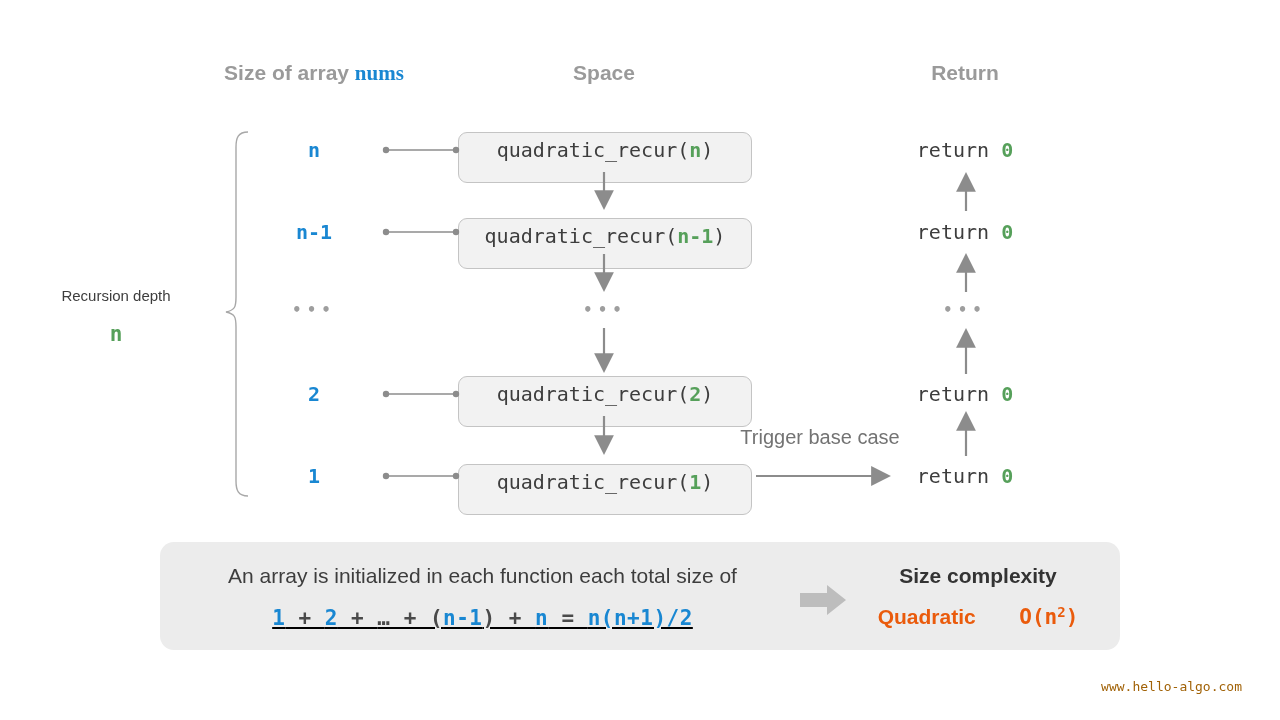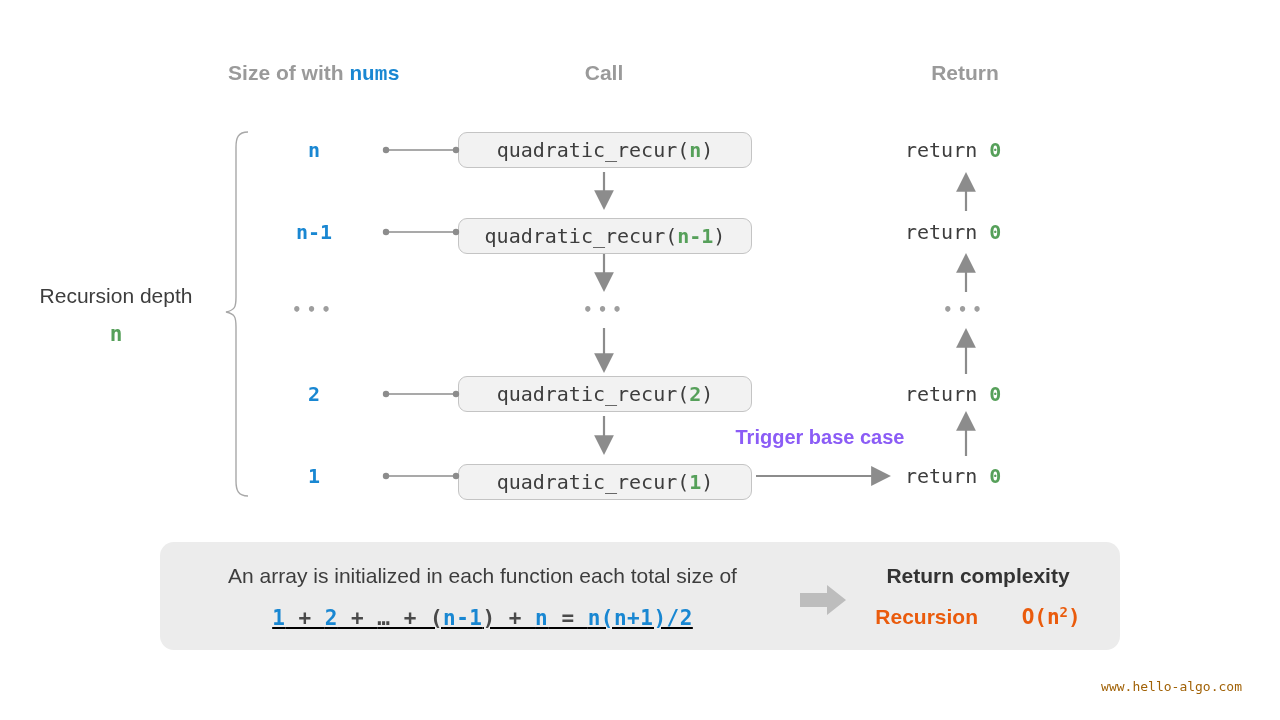--- a/index.html
+++ b/index.html
@@ -3,48 +3,48 @@
 <meta charset="utf-8">
 <style>
   * { margin: 0; padding: 0; box-sizing: border-box; }
   html, body { width: 1280px; height: 720px; background: #ffffff; overflow: hidden; }
   body { font-family: "Liberation Sans", sans-serif; position: relative; }
 
   .abs { position: absolute; }
 
   
   .hdr { font-size: 21px; font-weight: bold; color: #9a9a9a; text-align: center; line-height: 26px; }
-  .hdr .code { font-family: Liberation Mono, monospace; color: #1987d2; }
+  .hdr .code { font-family: Liberation Serif, serif; color: #1987d2; }
 
   
-  .caption-line1 { font-size: 21px; color: #3d3d3d; text-align: center; line-height: 26px; }
+  .caption-line1 { font-size: 15px; color: #3d3d3d; text-align: center; line-height: 26px; }
   .caption-line2 { font-size: 21px; font-weight: bold; color: #56a05a;
                    font-family: "DejaVu Sans Mono", monospace; text-align: center; line-height: 26px; }
 
   
   .size-label { font-family: "DejaVu Sans Mono", monospace; font-weight: bold; font-size: 20px;
                 color: #1987d2; width: 160px; left: 234px; text-align: center; line-height: 26px; }
 
   
-  .call-box { left: 458px; width: 294px; height: 36px; background: #f2f2f2;
+  .call-box { left: 458px; width: 294px; height: 51px; background: #f2f2f2;
               border: 1px solid #c4c4c4; border-radius: 9px; text-align: center;
               line-height: 34px; font-family: "DejaVu Sans Mono", monospace;
               font-size: 20px; color: #3d3d3d; white-space: pre; }
   .call-box .arg { color: #56a05a; font-weight: bold; }
 
   
-  .ret-line { left: 905px; width: 120px; line-height: 26px;
+  .ret-line { left: 905px; width: 120px; text-align: center; line-height: 26px;
               font-family: "DejaVu Sans Mono", monospace; font-size: 20px; color: #3d3d3d; white-space: pre; }
   .ret-line .val { color: #56a05a; font-weight: bold; }
 
   
   .dots { color: #9e9e9e; font-size: 15px; font-weight: bold; letter-spacing: 5px;
           text-align: center; line-height: 26px; font-family: "DejaVu Sans", sans-serif; }
 
-  .trigger { font-size: 20px; font-weight: bold; color: #8b5cf6; text-align: center; line-height: 26px; }
+  .trigger { font-size: 20px; font-weight: normal; color: #737373; text-align: center; line-height: 26px; }
 
   
   .summary-panel { left: 160px; top: 542px; width: 960px; height: 108px;
                    background: #ececec; border-radius: 14px; }
   .summary-line1 { left: 180px; top: 563px; width: 605px; text-align: center;
                    font-size: 21px; color: #3d3d3d; line-height: 26px; }
   .summary-formula { left: 180px; top: 605px; width: 605px; text-align: center;
                      font-family: "DejaVu Sans Mono", monospace; font-weight: bold;
                      font-size: 21px; line-height: 26px; white-space: pre; letter-spacing: 0.5px; text-decoration: underline; }
   .fb { color: #1987d2; }
@@ -58,22 +58,22 @@
   .space-value .sup { font-size: 14px; position: relative; top: -7px; }
 
   .watermark { right: 38px; top: 679px; font-family: "DejaVu Sans Mono", monospace;
                font-size: 13px; color: #a16207; line-height: 16px; }
 
   svg.overlay { position: absolute; left: 0; top: 0; z-index: 5; pointer-events: none; }
 </style>
 </head>
 <body>
 
-<div class="abs hdr" style="left:164px; top:60px; width:300px;"><span>Size of with </span><span class="code">nums</span></div>
-<div class="abs hdr" style="left:504px; top:60px; width:200px;">Call</div>
+<div class="abs hdr" style="left:164px; top:60px; width:300px;"><span>Size of array </span><span class="code">nums</span></div>
+<div class="abs hdr" style="left:504px; top:60px; width:200px;">Space</div>
 <div class="abs hdr" style="left:865px; top:60px; width:200px;">Return</div>
 
 <div class="abs caption-line1" style="left:16px; top:283px; width:200px;">Recursion depth</div>
 <div class="abs caption-line2" style="left:16px; top:321px; width:200px;">n</div>
 
 <div class="abs size-label" style="top:137px;">n</div>
 <div class="abs call-box" style="top:132px;"><span>quadratic_recur(</span><span class="arg">n</span><span>)</span></div>
 <div class="abs ret-line" style="top:137px;"><span>return </span><span class="val">0</span></div>
 
 <div class="abs size-label" style="top:219px;">n-1</div>
@@ -90,22 +90,22 @@
 
 <div class="abs size-label" style="top:463px;">1</div>
 <div class="abs call-box" style="top:464px;"><span>quadratic_recur(</span><span class="arg">1</span><span>)</span></div>
 <div class="abs ret-line" style="top:463px;"><span>return </span><span class="val">0</span></div>
 
 <div class="abs trigger" style="left:700px; top:424px; width:240px;">Trigger base case</div>
 
 <div class="abs summary-panel"></div>
 <div class="abs summary-line1">An array is initialized in each function each total size of</div>
 <div class="abs summary-formula"><span class="fb">1</span><span class="fg"> + </span><span class="fb">2</span><span class="fg"> + </span><span class="fg">… + (</span><span class="fb">n-1</span><span class="fg">) + </span><span class="fb">n</span><span class="fg"> = </span><span class="fb">n(n+1)/2</span></div>
-<div class="abs space-title">Return complexity</div>
-<div class="abs space-value"><span>Recursion</span><span>  </span><span class="ocode"><span>O(n</span><span class="sup">2</span><span>)</span></span></div>
+<div class="abs space-title">Size complexity</div>
+<div class="abs space-value"><span>Quadratic</span><span>  </span><span class="ocode"><span>O(n</span><span class="sup">2</span><span>)</span></span></div>
 
 <div class="abs watermark">www.hello-algo.com</div>
 
 <svg class="overlay" width="1280" height="720" viewBox="0 0 1280 720">
   <defs>
     <marker id="arrow" viewBox="0 0 10 10" refX="7.5" refY="5" markerWidth="9" markerHeight="9" orient="auto-start-reverse">
       <path d="M0,0 L10,5 L0,10 z" fill="#8c8c8c"></path>
     </marker>
   </defs>
 

